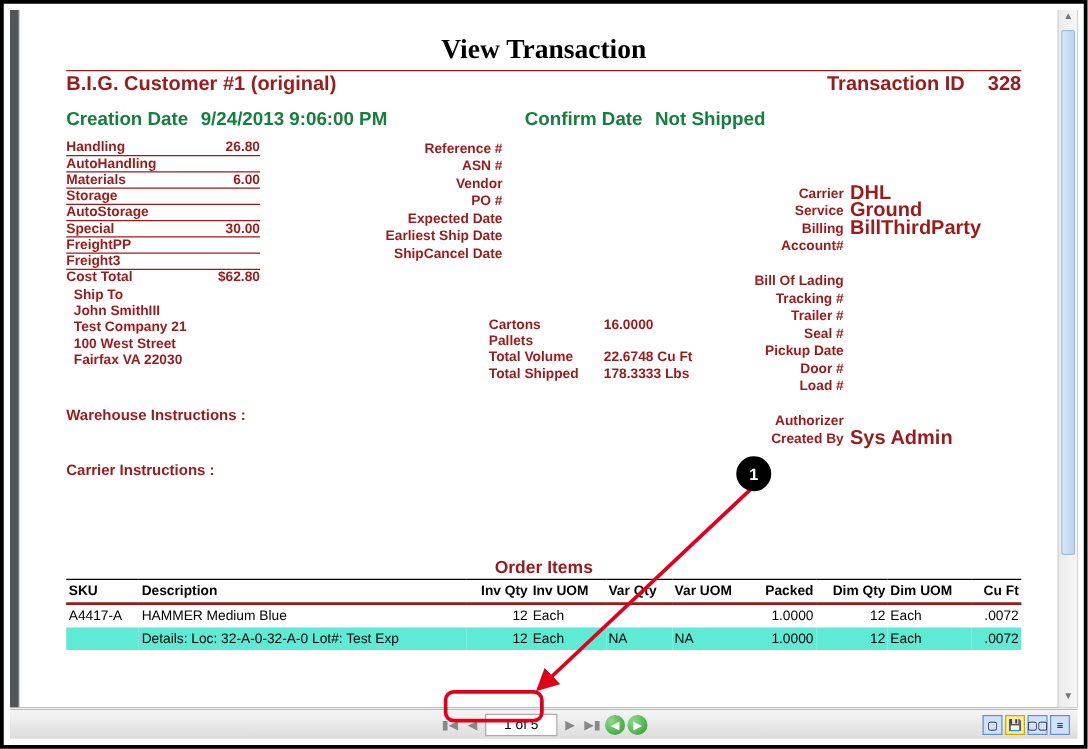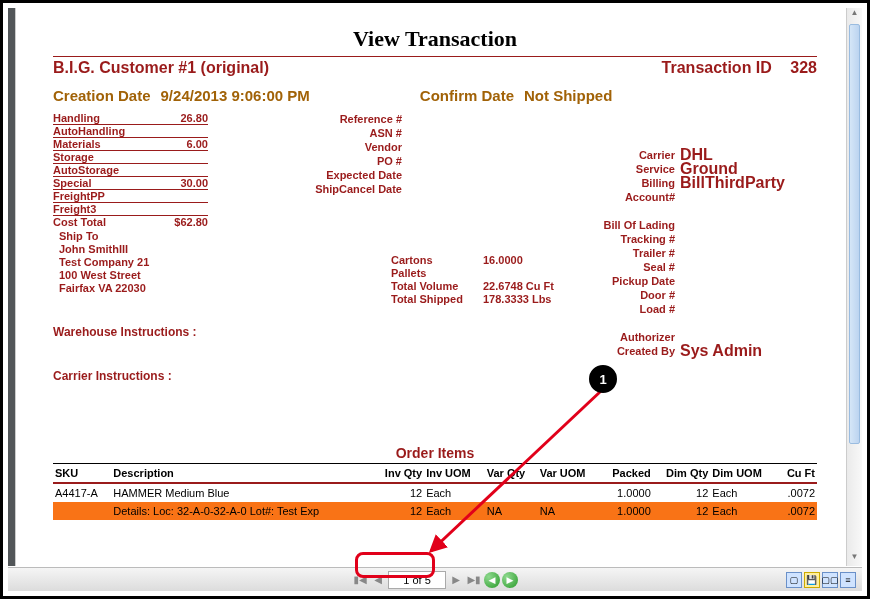--- a/index.html
+++ b/index.html
@@ -44,21 +44,21 @@
     margin: 0 0 4px 0;
   }
   .hr-top { border: none; border-top: 1.5px solid #9a1b1b; margin: 0 0 2px 0;}
   .cust-row {
     display: flex; justify-content: space-between;
     color: #9a1b1b; font-weight: bold; font-size: 16px;
     margin-bottom: 10px;
   }
   .cust-row .tid .num { margin-left: 14px; }
   .date-row {
-    display:flex; gap: 30px; color:#a16207; font-weight:bold; font-size:15px;
+    display:flex; gap: 30px; color:#15803d; font-weight:bold; font-size:15px;
     margin-bottom: 8px;
   }
   .date-row .left { display:flex; gap:10px; }
   .date-row .right { display:flex; gap:10px; margin-left: 80px; }
   .info-block { display:flex; color:#9a1b1b; font-size:11px; font-weight: bold; }
   .costs { width: 155px; }
   .costs .row { display:flex; justify-content:space-between; border-bottom: 1px solid #9a1b1b; padding: 0; line-height: 12px; }
   .costs .row.noborder { border-bottom: none; }
   .costs .total { border-top: 1.5px solid #9a1b1b; border-bottom: none; }
   .mid-col { width: 180px; text-align: right; padding-right: 6px; line-height: 14px; margin-left: 20px;}
@@ -67,21 +67,21 @@
   .right-col { text-align: right; line-height: 14px; position:absolute; right: 180px; top: 140px; width: 100px;}
   .right-val { text-align:left; line-height:14px; position:absolute; right: 60px; top: 140px; width: 115px;}
   .vol-block { position:absolute; left: 376px; top: 246px; text-align:left; line-height:13px; width:88px;}
   .vol-val { position:absolute; left: 468px; top: 246px; text-align:left; line-height:13px;}
   .wh-instr { color:#9a1b1b; font-weight:bold; font-size:12px; margin-top: 30px; }
   .car-instr { color:#9a1b1b; font-weight:bold; font-size:12px; margin-top: 30px; }
   .order-title { text-align:center; color:#9a1b1b; font-weight:bold; font-size:14px; margin-top:62px; margin-bottom: 2px;}
   table.items { width:100%; border-collapse: collapse; font-size: 11px; }
   table.items thead th { text-align:left; color:#000; font-weight:bold; border-top: 1.5px solid #000; border-bottom: 2px solid #9a1b1b; padding: 3px 2px; white-space:nowrap;}
   table.items td { padding: 3px 2px; vertical-align: top; }
-  table.items tr.detail-row td { background: #f97316; }
+  table.items tr.detail-row td { background: #5eead4; }
   .toolbar {
     position: absolute; left:5px; right:5px; bottom: 5px; height: 24px;
     background: linear-gradient(#f5f5f5, #dcdcdc);
     border-top: 1px solid #bbb;
     display:flex; align-items:center; justify-content:center;
     gap: 2px;
   }
   .toolbar .nav-btn {
     width: 16px; height:16px; display:flex; align-items:center; justify-content:center;
     font-size: 10px; color:#888; cursor:pointer;
@@ -193,20 +193,21 @@
             <div>100 West Street</div>
             <div>Fairfax  VA  22030</div>
           </div>
         </div>
         <div class="mid-col">
           <div>Reference #</div>
           <div>ASN #</div>
           <div>Vendor</div>
           <div>PO #</div>
           <div>Expected Date</div>
+          <div>Earliest Ship Date</div>
           <div>ShipCancel Date</div>
         </div>
       </div>
 
       <div class="right-col" style="color:#9a1b1b; font-weight:bold; font-size:11px;">
         <div>Carrier</div>
         <div>Service</div>
         <div>Billing</div>
         <div>Account#</div>
         <div>&nbsp;</div>

